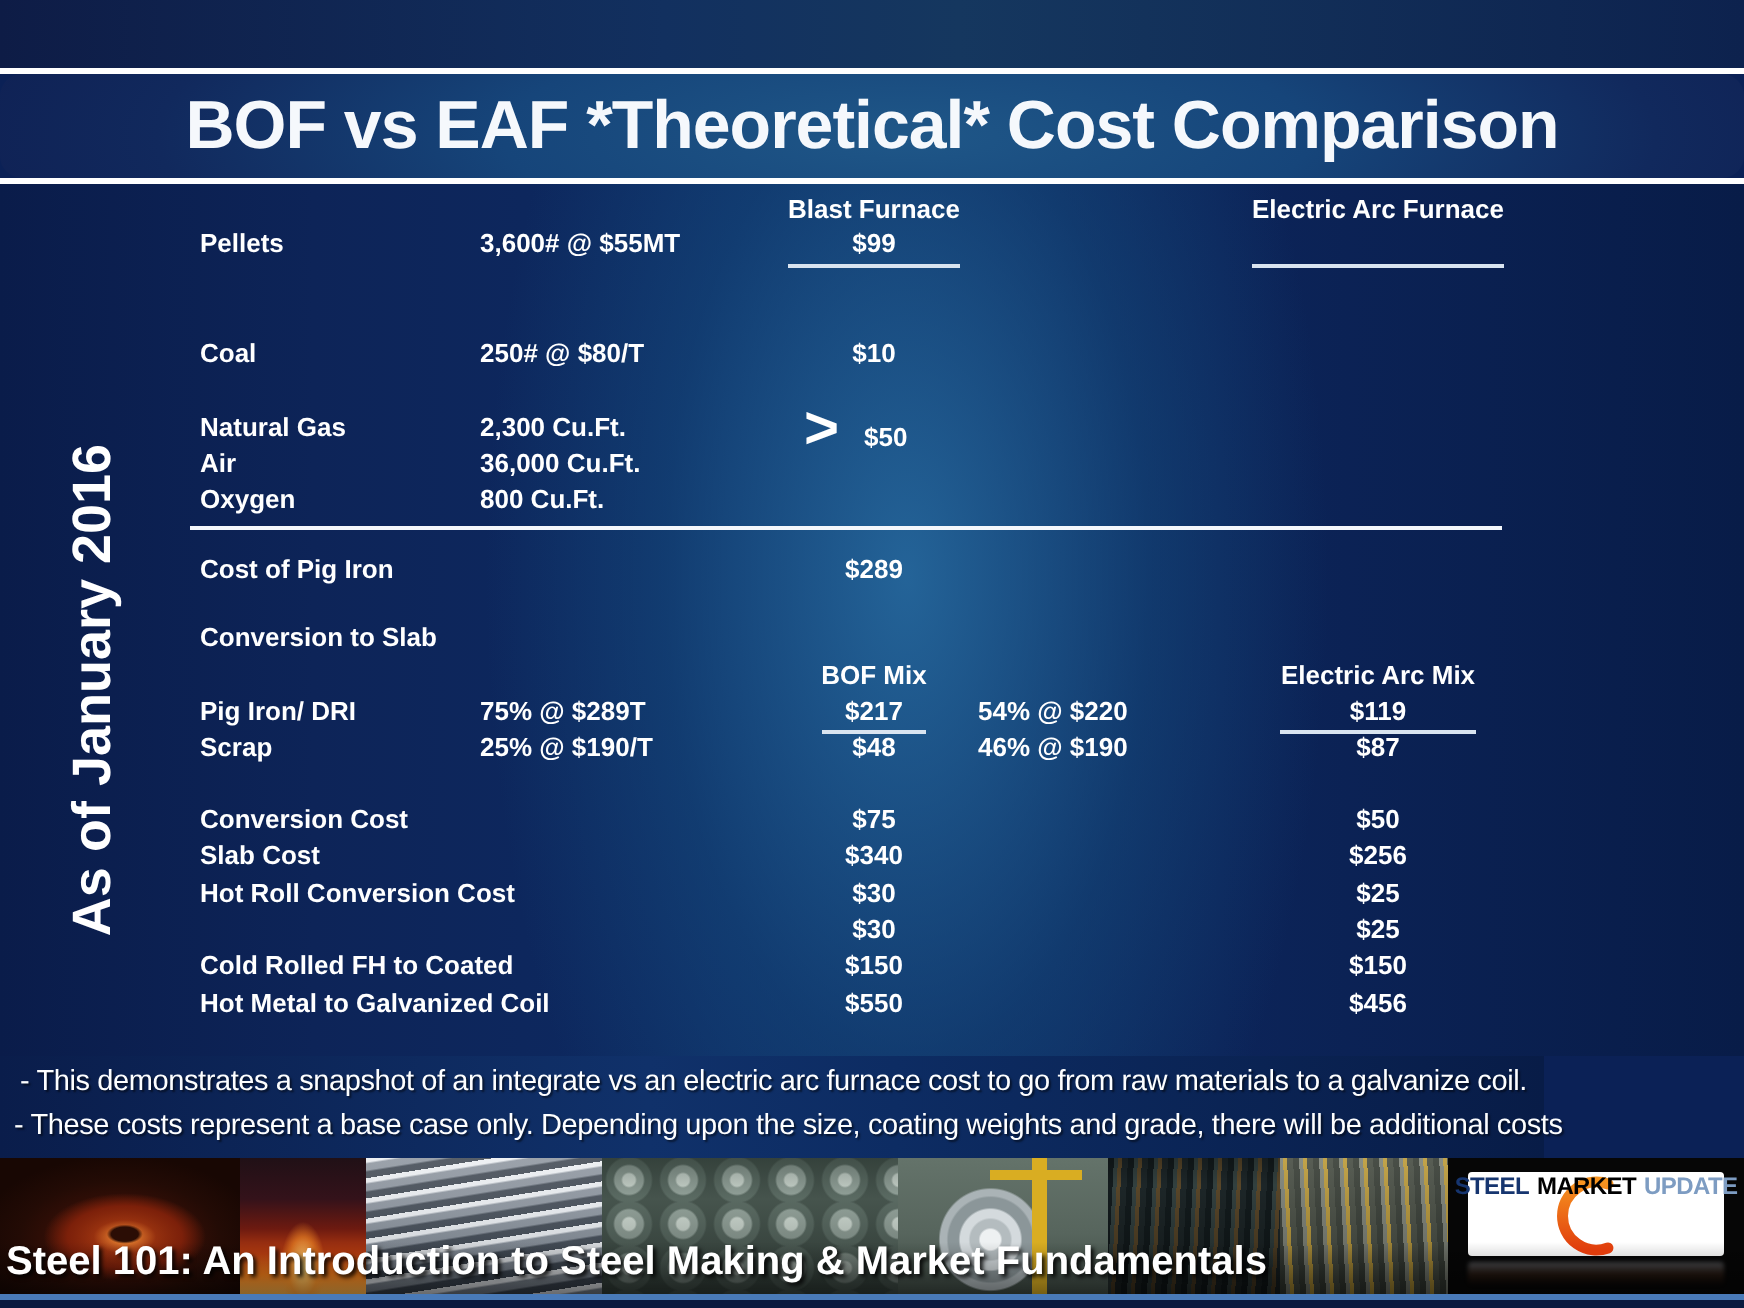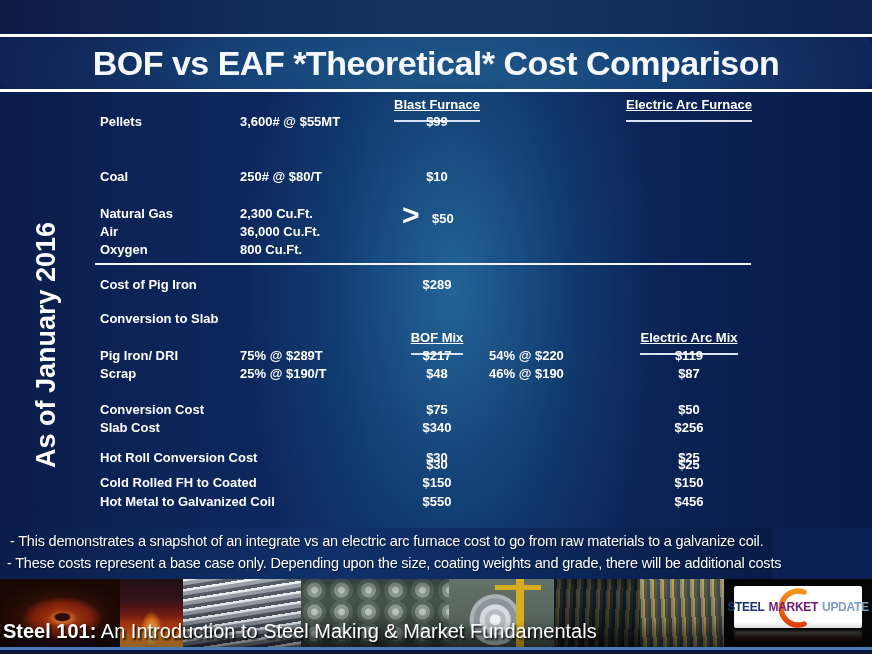--- a/index.html
+++ b/index.html
@@ -24,21 +24,21 @@
       radial-gradient(ellipse 270px 540px at 52% 45%,rgba(40,110,162,.85) 0%,rgba(22,78,128,.5) 45%,rgba(12,40,90,0) 78%),
       linear-gradient(90deg,#0a1c4a 0%,#0d2458 18%,#0d2a62 42%,#0c2459 70%,#081c48 100%);}
   .side-label{position:absolute;left:-85px;top:329px;width:262px;height:32px;line-height:32px;
     text-align:center;font-size:27px;font-weight:700;transform:rotate(-90deg);color:#fff;white-space:nowrap;}
   .r{position:absolute;left:0;width:872px;height:17px;font-size:13px;font-weight:700;color:#fff;white-space:nowrap;}
   .cl{position:absolute;left:100px;}
   .cq{position:absolute;left:240px;}
   .cbf{position:absolute;left:377px;width:120px;text-align:center;}
   .cmx{position:absolute;left:489px;text-align:right;}
   .cef{position:absolute;left:622px;width:134px;text-align:center;}
-  .hdr{border-bottom:2px solid #d9e4f0;padding-bottom:8px;text-decoration:underline;}
+  .hdr{border-bottom:2px solid #d9e4f0;padding-bottom:20px;}
   .brace{position:absolute;left:402px;top:106px;font-size:30px;font-weight:700;}
   .gasval{position:absolute;left:432px;top:119px;font-size:13px;font-weight:700;}
   .hline{position:absolute;left:95px;top:171px;width:656px;height:2px;background:#f4f7fb;}
   
   .notes{position:absolute;left:0;top:528px;width:772px;height:51px;
     background:linear-gradient(90deg,#0a1d4b 0%,#10316a 42%,#0d2c63 58%,#081c47 100%);
     font-size:14.5px;letter-spacing:-.2px;color:#fdfeff;text-shadow:1px 1px 1px rgba(0,0,0,.55);}
   .note1{position:absolute;left:10px;top:5px;white-space:nowrap;}
   .note2{position:absolute;left:7px;top:27px;white-space:nowrap;}
   
@@ -70,32 +70,32 @@
       background-position:78% 6px,0 0,0 0,0 0;}
   .t6{width:86px;background-image:
       linear-gradient(180deg,rgba(0,0,0,.25),rgba(0,0,0,0) 20%,rgba(0,0,0,.35) 90%),
       repeating-linear-gradient(93deg,#131b1d 0 3px,#32403f 3px 5px,#584629 5px 7px,#1d2628 7px 10px);}
   .t7{width:84px;background-image:
       linear-gradient(180deg,rgba(255,255,255,.08),rgba(0,0,0,.25) 90%),
       repeating-linear-gradient(87deg,#3a4038 0 3px,#80857a 3px 5px,#bd9c3b 5px 7px,#4a5046 7px 10px);}
   .t8{width:148px;background:#060606;}
   
   .logo-box{position:absolute;left:10px;top:7px;width:128px;height:42px;background:#fff;border-radius:2px;
-    display:flex;align-items:center;justify-content:center;gap:4px;
+    display:flex;justify-content:center;gap:4px;
     font-size:12px;font-weight:700;letter-spacing:-.3px;white-space:nowrap;}
   .logo-box span{position:relative;z-index:2;}
-  .lw1{color:#16356f}.lw2{color:#701a75}.lw3{color:#7d9cc2}
+  .lw1{color:#16356f}.lw2{color:#000000}.lw3{color:#7d9cc2}
   .swoosh{position:absolute;left:30px;top:0;z-index:1;}
   .logo-reflect{position:absolute;left:10px;top:52px;width:128px;height:12px;border-radius:2px;
     background:linear-gradient(180deg,rgba(200,205,215,.35),rgba(150,80,40,.18) 55%,rgba(0,0,0,0));filter:blur(1px);}
   
   .course{position:absolute;left:3px;top:620px;z-index:6;font-size:20px;color:#fff;
     text-shadow:1.5px 1.5px 2px rgba(0,0,0,.9);white-space:nowrap;}
   .course b{font-weight:700;}
-  .course span{font-weight:400;}
+  .course span{font-weight:700;}
   
   .stripline{position:absolute;left:0;top:647px;width:872px;height:3px;background:#497ab8;}
   .bottomedge{position:absolute;left:0;top:650px;width:872px;height:4px;background:#091a3f;}
 </style>
 </head>
 <body>
 
 <div class="slide">
 
   <div class="topbar"></div>
@@ -173,21 +173,21 @@
     <div class="r" style="top:310px">
       <span class="cl">Conversion Cost</span>
       <span class="cbf">$75</span>
       <span class="cef">$50</span>
     </div>
     <div class="r" style="top:328px">
       <span class="cl">Slab Cost</span>
       <span class="cbf">$340</span>
       <span class="cef">$256</span>
     </div>
-    <div class="r" style="top:358px">
+    <div class="r" style="top:347px">
       <span class="cl">Hot Roll Conversion Cost</span>
       <span class="cbf">$30</span>
       <span class="cef">$25</span>
     </div>
     <div class="r" style="top:365px">
       <span class="cbf">$30</span>
       <span class="cef">$25</span>
     </div>
     <div class="r" style="top:383px">
       <span class="cl">Cold Rolled FH to Coated</span>

